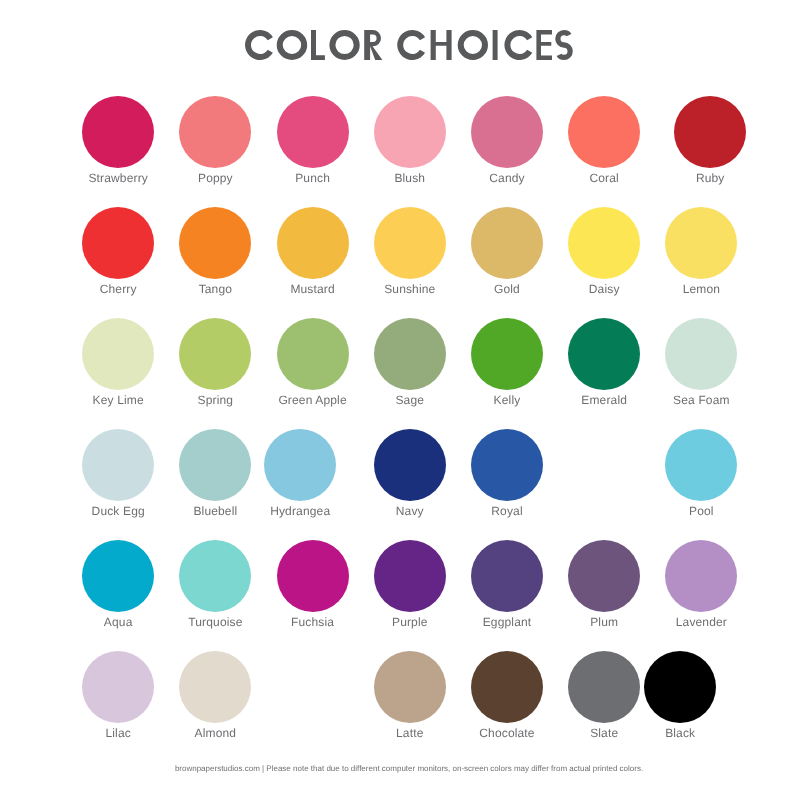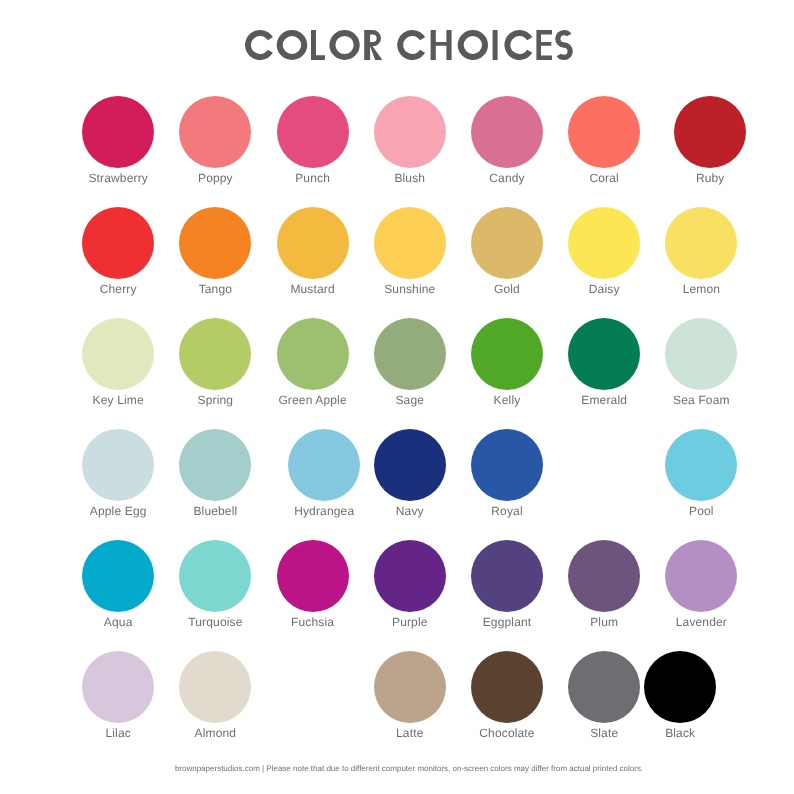--- a/index.html
+++ b/index.html
@@ -188,27 +188,27 @@
           <div class="label">Emerald</div>
         </div>
         <div class="cell" title="Sea Foam" style="left: 583.2px;">
           <div class="dot" style="background: rgb(206, 227, 215);"></div>
           <div class="label">Sea Foam</div>
         </div>
       </div>
       <div class="srow">
         <div class="cell" title="Duck Egg" style="left: 0px;">
           <div class="dot" style="background: rgb(202, 222, 226);"></div>
-          <div class="label">Apple Egg</div>
+          <div class="label">Duck Egg</div>
         </div>
         <div class="cell" title="Bluebell" style="left: 97.2px;">
           <div class="dot" style="background: rgb(164, 206, 204);"></div>
           <div class="label">Bluebell</div>
         </div>
-        <div class="cell" title="Hydrangea" style="left: 206px;">
+        <div class="cell" title="Hydrangea" style="left: 182px;">
           <div class="dot" style="background: rgb(133, 200, 224);"></div>
           <div class="label">Hydrangea</div>
         </div>
         <div class="cell" title="Navy" style="left: 291.6px;">
           <div class="dot" style="background: rgb(27, 48, 124);"></div>
           <div class="label">Navy</div>
         </div>
         <div class="cell" title="Royal" style="left: 388.8px;">
           <div class="dot" style="background: rgb(39, 87, 165);"></div>
           <div class="label">Royal</div>

